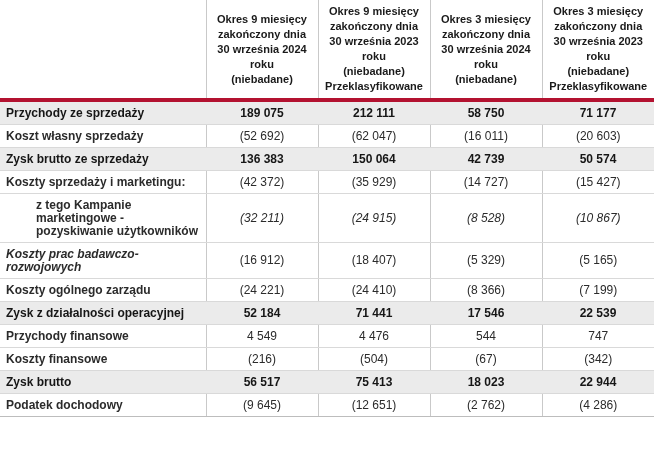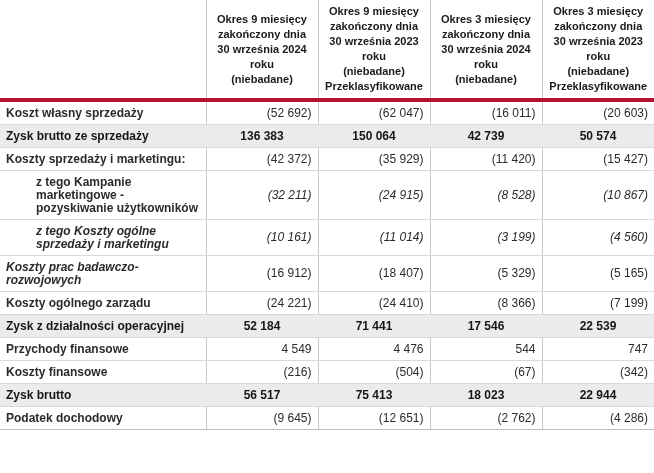--- a/index.html
+++ b/index.html
@@ -40,21 +40,21 @@
 
   tbody td{
     font-size:12px;
     line-height:13px;
     padding:4.5px 6px;
     border-bottom:1px solid var(--rowline);
     vertical-align:middle;
   }
   tbody td.label{text-align:left;font-weight:bold;}
   tbody td.num{text-align:center;white-space:nowrap;}
-  tbody tr:not(.shaded) td.num{border-left:1px solid var(--grid);text-align:right;}
+  tbody tr:not(.shaded) td.num{border-left:1px solid var(--grid);}
 
   tr.shaded td{
     background:var(--shade);
     font-weight:bold;
     color:#161616;
   }
   td.indent{padding-left:36px;}
   .it{font-style:italic;}
   tbody tr:last-child td{border-bottom:1px solid #bdbdbd;}
 </style>
@@ -90,54 +90,54 @@
 (niebadane)</th>
         <th class="num">Okres 3 miesięcy
 zakończony dnia
 30 września 2023
 roku
 (niebadane)
 Przeklasyfikowane</th>
       </tr>
   </thead>
   <tbody>
+      <tr class="shaded">
+        <td class="label">Przychody ze sprzedaży</td>
+        <td class="num">189 075</td>
+        <td class="num">212 111</td>
+        <td class="num">58 750</td>
+        <td class="num">71 177</td>
+      </tr>
       <tr>
         <td class="label">Koszt własny sprzedaży</td>
         <td class="num">(52 692)</td>
         <td class="num">(62 047)</td>
         <td class="num">(16 011)</td>
         <td class="num">(20 603)</td>
       </tr>
       <tr class="shaded">
         <td class="label">Zysk brutto ze sprzedaży</td>
         <td class="num">136 383</td>
         <td class="num">150 064</td>
         <td class="num">42 739</td>
         <td class="num">50 574</td>
       </tr>
       <tr>
         <td class="label">Koszty sprzedaży i marketingu:</td>
         <td class="num">(42 372)</td>
         <td class="num">(35 929)</td>
-        <td class="num">(11 420)</td>
+        <td class="num">(14 727)</td>
         <td class="num">(15 427)</td>
       </tr>
       <tr>
         <td class="label indent">z tego Kampanie marketingowe - pozyskiwanie użytkowników</td>
         <td class="num it">(32 211)</td>
         <td class="num it">(24 915)</td>
         <td class="num it">(8 528)</td>
         <td class="num it">(10 867)</td>
-      </tr>
-      <tr>
-        <td class="label indent it">z tego Koszty ogólne sprzedaży i marketingu</td>
-        <td class="num it">(10 161)</td>
-        <td class="num it">(11 014)</td>
-        <td class="num it">(3 199)</td>
-        <td class="num it">(4 560)</td>
       </tr>
       <tr>
         <td class="label it">Koszty prac badawczo-rozwojowych</td>
         <td class="num">(16 912)</td>
         <td class="num">(18 407)</td>
         <td class="num">(5 329)</td>
         <td class="num">(5 165)</td>
       </tr>
       <tr>
         <td class="label">Koszty ogólnego zarządu</td>

